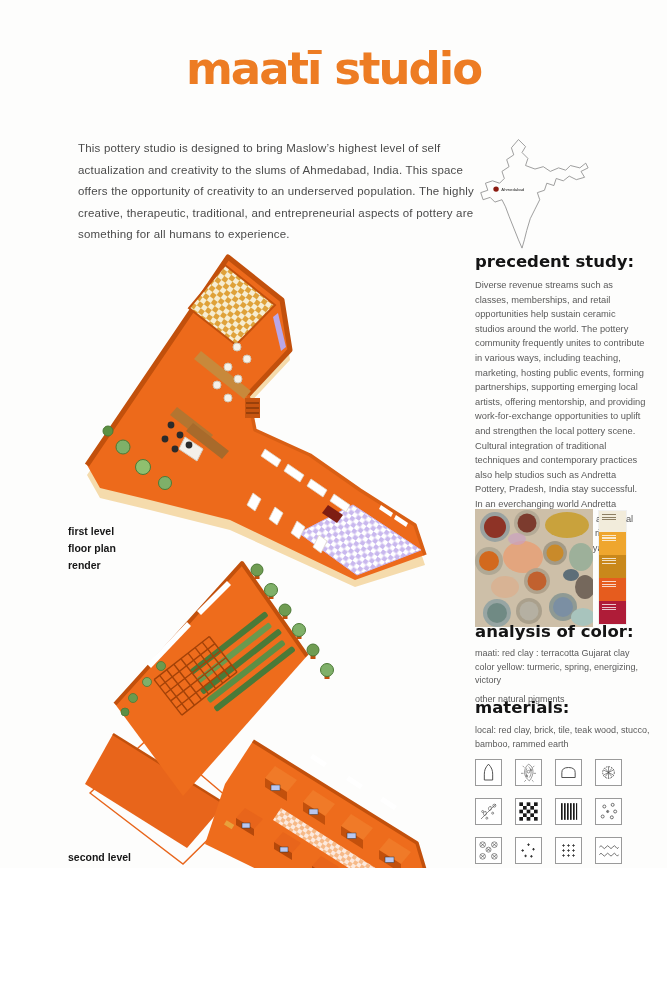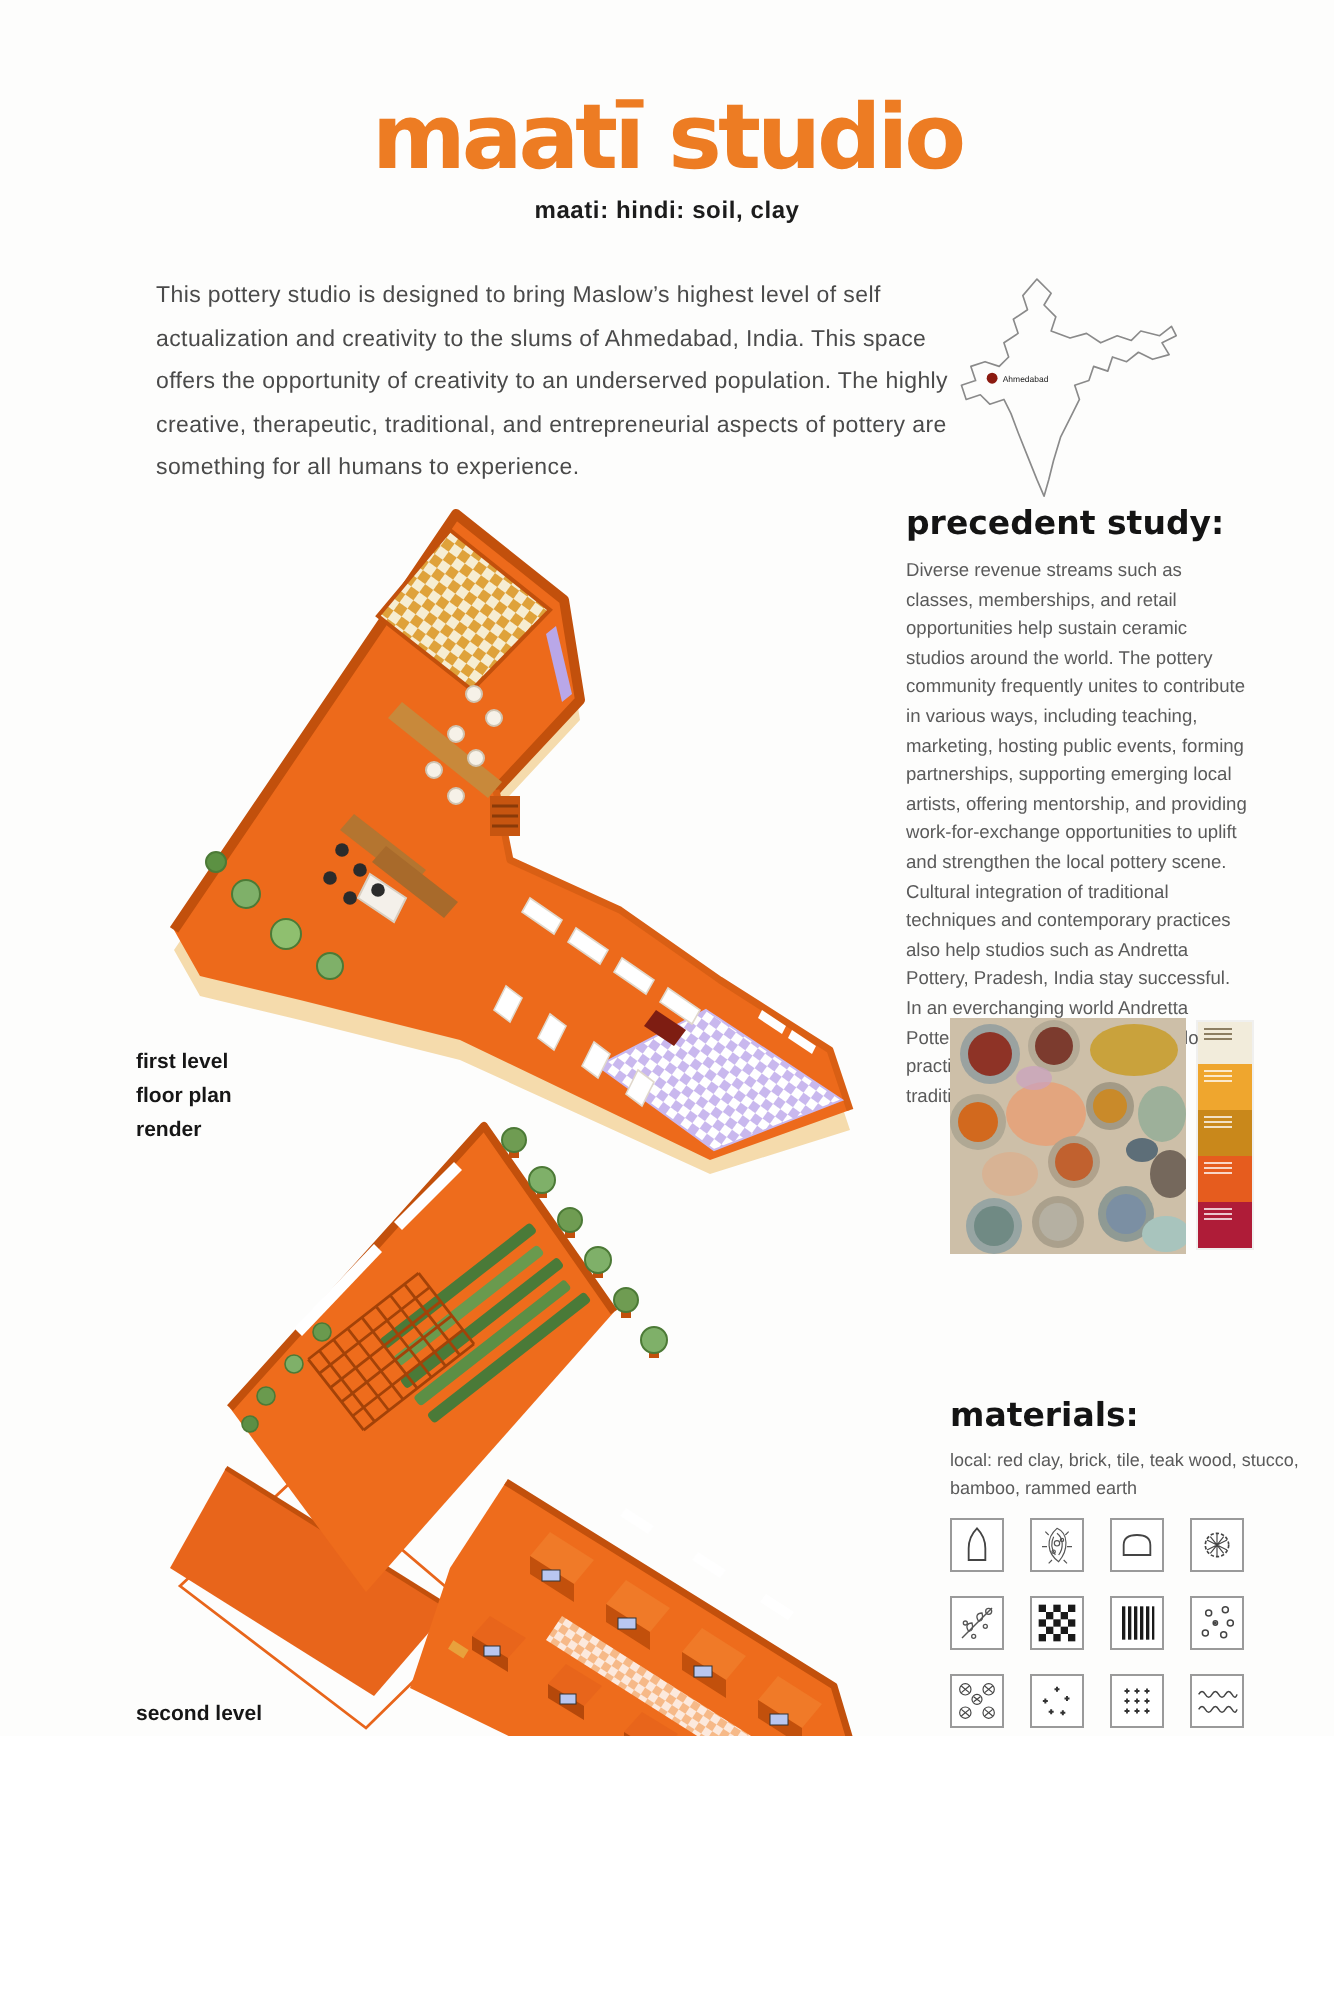--- a/index.html
+++ b/index.html
@@ -16,21 +16,21 @@
 
   
   .concept { position:absolute; left:78px; top:128px; width:400px; }
   .concept h2 { font-family:"DejaVu Sans", sans-serif; font-weight:800; font-size:20px; color:#141414; letter-spacing:-.3px; }
   .concept p { margin-top:10px; font-size:11.5px; line-height:21.5px; color:#4a4a4a; letter-spacing:.2px; }
 
   
   .map { position:absolute; left:476px; top:136px; width:118px; height:112px; }
 
   
-  .precedent { position:absolute; left:453px; top:252px; width:172px; }
+  .precedent { position:absolute; left:475px; top:252px; width:172px; }
   .precedent h3 { font-family:"DejaVu Sans", sans-serif; font-weight:800; font-size:16.5px; color:#141414; margin-bottom:7px; }
   .precedent p { font-size:9.3px; line-height:14.6px; color:#5a5a5a; }
 
   
   .render-1 { position:absolute; left:85px; top:254px; width:345px; height:334px; }
   .render-2 { position:absolute; left:85px; top:556px; width:352px; height:368px; }
   .render-label { position:absolute; font-weight:700; font-size:10.5px; line-height:17px; color:#161616; }
   .render-label.l1 { left:68px; top:523px; }
   .render-label.l2 { left:68px; top:849px; }
 
@@ -59,21 +59,20 @@
   .tile svg { width:25px; height:25px; display:block; }
 
   .footer { position:absolute; right:28px; top:951px; font-size:9.5px; color:#8e8e8e; letter-spacing:.3px;text-align:center; }
 </style>
 </head>
 <body>
 
 <div class="page">
 
   <div class="title">maatī studio</div>
-  <div class="subtitle">maati: hindi: soil, clay</div>
 
   <div class="concept">
     <p>This pottery studio is designed to bring Maslow’s highest level of self actualization and creativity to the slums of Ahmedabad, India. This space offers the opportunity of creativity to an underserved population. The highly creative, therapeutic, traditional, and entrepreneurial aspects of pottery are something for all humans to experience.</p>
   </div>
 
   <div class="map">
     <svg viewBox="0 0 100 100">
       <path d="M36,3 L42,9 L39,14 L44,19 L42,25 L50,28 L57,26 L63,30 L70,27 L76,29 L80,25 L88,27 L93,23 L95,27 L89,30 L92,35 L85,37 L79,34 L74,38 L68,36 L66,42 L60,40 L58,46 L52,48 L54,54 L50,62 L46,70 L43,80 L41,88 L39,95 L36,88 L32,78 L28,68 L25,60 L22,54 L16,56 L12,52 L6,54 L4,48 L10,46 L8,40 L14,38 L20,40 L24,36 L22,30 L28,26 L26,20 L32,16 L30,10 Z" fill="none" stroke="#8a8a8a" stroke-width="0.7" stroke-linejoin="round"></path>
       <circle cx="17" cy="45" r="2.3" fill="#8B1A10"></circle>
       <text x="21.5" y="46.6" font-size="3.6" fill="#222" font-family="Liberation Sans, sans-serif">Ahmedabad</text>
@@ -349,20 +348,26 @@
         <span class="faux"></span>
       </div>
     <div class="sw" style="background:#E65C1E; color:#fff;">
         <span class="faux"></span>
       </div>
     <div class="sw" style="background:#AF1C38; color:#fff;">
         <span class="faux"></span>
       </div>
   </div>
 
+  <div class="analysis">
+    <h3>analysis of color:</h3>
+    <div class="line">maati: red clay : terracotta Gujarat clay</div>
+    <div class="line">color yellow: turmeric, spring, energizing, victory</div>
+    <div class="line gap">other natural pigments</div>
+  </div>
 
   <div class="materials">
     <h3>materials:</h3>
     <p>local: red clay, brick, tile, teak wood, stucco, bamboo, rammed earth</p>
   </div>
 
   <div class="textile">
     <div class="tile-grid">
       <div class="tile">
         <svg viewBox="0 0 30 30">

